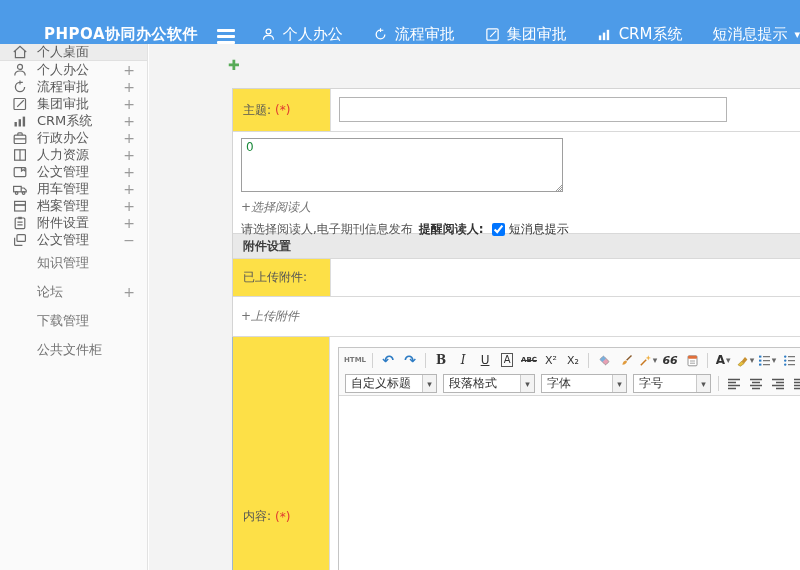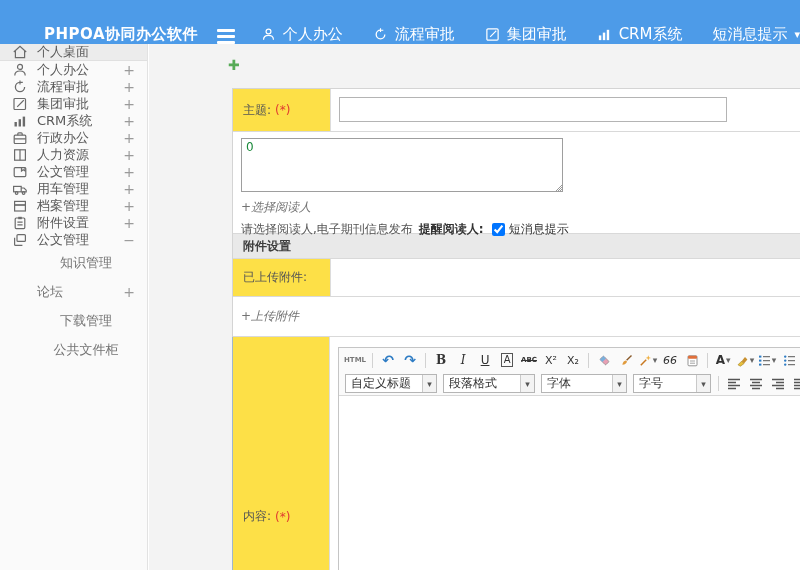--- a/index.html
+++ b/index.html
@@ -23,21 +23,21 @@
   
   .sidebar { position:absolute; top:44px; left:0; width:148px; height:526px;
     background:#fafafa; border-right:1px solid #e2e2e2; overflow:hidden; }
   .side-item { height:17px; display:flex; align-items:center; padding:0 12px;
     color:#595959; font-size:13px; cursor:pointer; }
   .side-item.active { background:#ececec; border-bottom:1px solid #e0e0e0; }
   .side-item .s-icon { width:16px; height:16px; margin-right:9px; color:#6b6b6b; flex:none; }
   .side-item .s-label { flex:1; white-space:nowrap; overflow:hidden; }
   .side-item .s-expand { color:#9a9a9a; font-size:14px; }
   .side-sub { height:29px; display:flex; align-items:center; padding:0 12px 0 37px;
-    color:#737373; font-size:13px; cursor:pointer;justify-content:center; }
+    color:#737373; font-size:13px; cursor:pointer; }
   .side-sub .s-expand { margin-left:auto; color:#9a9a9a; font-size:14px; }
 
   
   .main { position:absolute; top:44px; left:149px; width:651px; height:526px;
     background:#f3f3f3; overflow:hidden; }
   .content { position:absolute; left:79px; top:13px; width:660px; }
   .page-title { display:flex; align-items:center; font-size:15px; font-weight:bold;
     color:#23416e; }
   .page-title .plus { color:#56ab56; font-size:14px; margin-right:2px; }
 
@@ -83,21 +83,21 @@
     font-size:12px; cursor:pointer; flex:none; }
   .tsep { width:1px; height:15px; background:#d2d2d2; margin:0 4px; flex:none; }
   .tb-html { font-size:7px; font-weight:bold; color:#777; border:1px solid transparent; }
   .tb-undo,.tb-redo { color:#2e7cc4; font-weight:bold; font-size:14px; }
   .tb-b { font-family:"DejaVu Serif","Liberation Serif",serif; font-weight:bold; }
   .tb-i { font-family:"DejaVu Serif","Liberation Serif",serif; font-style:italic; }
   .tb-u { text-decoration:underline; }
   .tb-abox span { border:1px solid #555; font-size:10px; padding:0 2px; line-height:12px; }
   .tb-abc { font-size:7px; text-decoration:line-through; font-weight:bold; }
   .tb-sup,.tb-sub { font-size:11px; }
-  .tb-quote { font-weight:normal; font-style:italic; font-size:11px; }
+  .tb-quote { font-weight:bold; font-style:italic; font-size:11px; }
   .tb-caret { font-size:9px; color:#666; margin-left:1px; }
   .sel { height:19px; background:#fff; border:1px solid #b5b5b5; display:inline-flex;
     margin:0 3px; cursor:pointer; flex:none; }
   .sel .sel-label { padding:0 5px; font-size:12px; color:#333; flex:1; white-space:nowrap; }
   .sel .sel-btn { width:14px; height:100%; border-left:1px solid #c9c9c9;
     display:flex; align-items:center; justify-content:center; font-size:9px;
     color:#555; background:#f3f3f3; }
   .edit-area { height:292px; background:#fff; }
 </style>
 </head>

